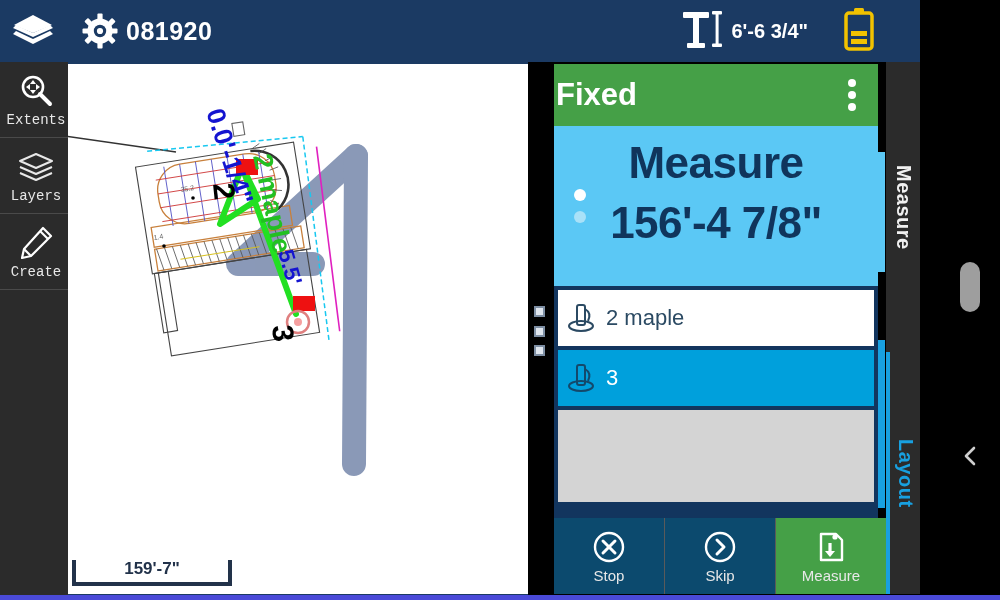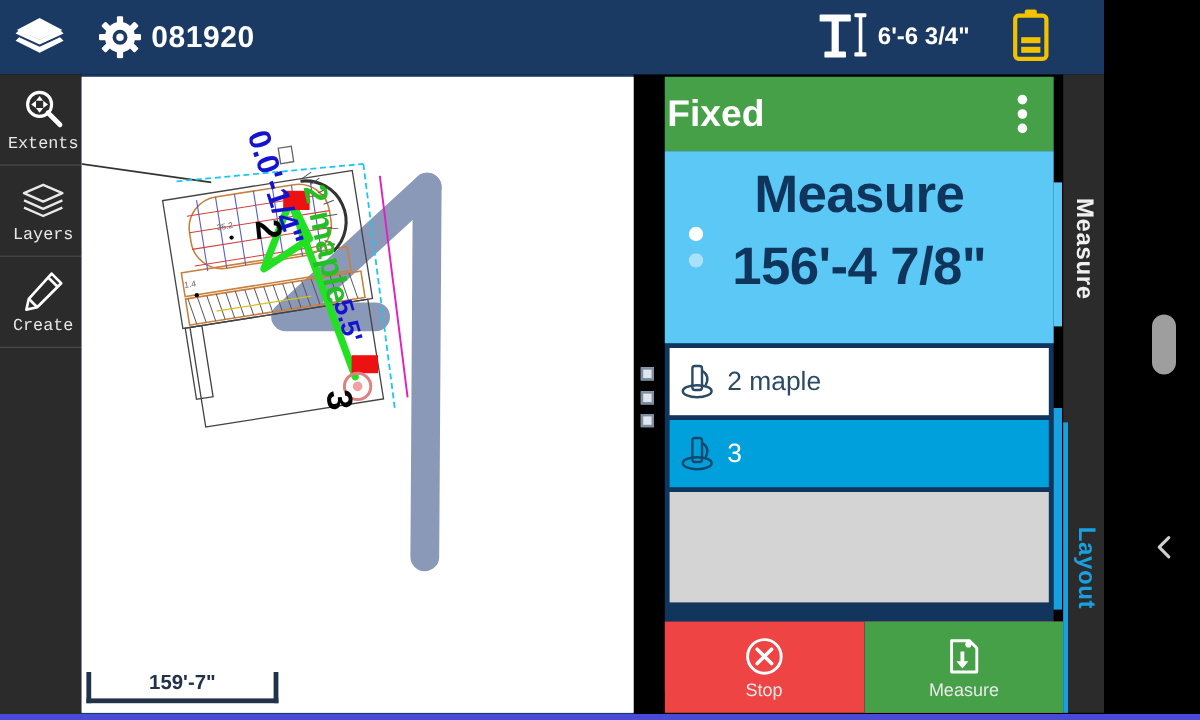--- a/index.html
+++ b/index.html
@@ -68,21 +68,21 @@
   .row.light .rlab{color:#2b4a63;}
   .row.sel .rlab{color:#ffffff;}
   .p-empty{height:92px;background:#d4d4d4;margin:0 4px;}
 
   
   .p-scroll{position:absolute;left:878px;top:152px;width:7px;height:120px;background:#5bc8f5;}
   .p-scroll2{position:absolute;left:878px;top:340px;width:7px;height:168px;background:#18a0e0;}
 
   
   .btmbar{position:absolute;left:554px;top:518px;width:332px;height:76px;
-          background:#ef4444;display:flex;}
+          background:#0c4a6e;display:flex;}
   .bbtn{flex:1;display:flex;flex-direction:column;align-items:center;justify-content:center;
         border-right:1px solid #5a5a5a;box-sizing:border-box;}
   .bbtn:last-child{border-right:none;}
   .bbtn.green{background:#45a047;}
   .bico{height:38px;display:flex;align-items:center;justify-content:center;}
   .blab{color:#e8e8e8;font-size:15px;margin-top:1px;}
 
   
   .vtabs{position:absolute;left:886px;top:62px;width:34px;height:532px;background:#2b2b2b;}
   .vtab{position:absolute;left:0;width:34px;display:flex;align-items:center;justify-content:center;}
@@ -428,20 +428,29 @@
       <div class="bico">
         <svg width="34" height="34" viewBox="0 0 34 34">
           <circle cx="17" cy="17" r="14" fill="none" stroke="#fff" stroke-width="2.4"></circle>
           <line x1="11" y1="11" x2="23" y2="23" stroke="#fff" stroke-width="3" stroke-linecap="round"></line>
           <line x1="23" y1="11" x2="11" y2="23" stroke="#fff" stroke-width="3" stroke-linecap="round"></line>
         </svg>
       </div>
       <div class="blab">Stop</div>
     </div>
 
+    <div class="bbtn">
+      <div class="bico">
+        <svg width="34" height="34" viewBox="0 0 34 34">
+          <circle cx="17" cy="17" r="14" fill="none" stroke="#fff" stroke-width="2.4"></circle>
+          <polyline points="14,10 21,17 14,24" fill="none" stroke="#fff" stroke-width="3" stroke-linecap="round" stroke-linejoin="round"></polyline>
+        </svg>
+      </div>
+      <div class="blab">Skip</div>
+    </div>
 
 
     <div class="bbtn green">
       <div class="bico">
         <svg width="34" height="34" viewBox="0 0 34 34">
           <path d="M7 4 H22 L28 10 V30 H7 Z" fill="none" stroke="#fff" stroke-width="2.4" stroke-linejoin="round"></path>
           <circle cx="21" cy="7" r="2.6" fill="#fff"></circle>
           <line x1="16" y1="13" x2="16" y2="23" stroke="#fff" stroke-width="3.2"></line>
           <polygon points="11,21 21,21 16,27" fill="#fff"></polygon>
         </svg>

